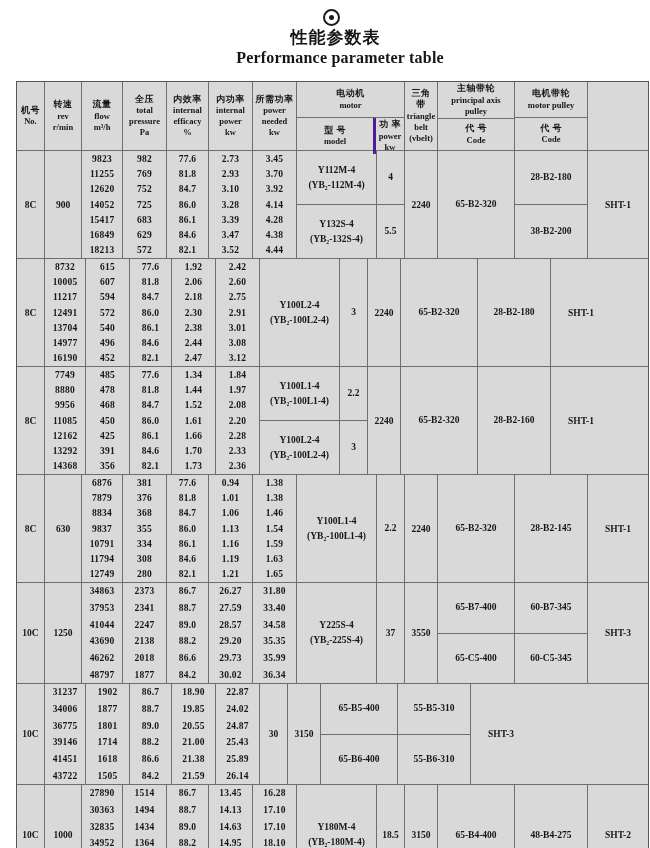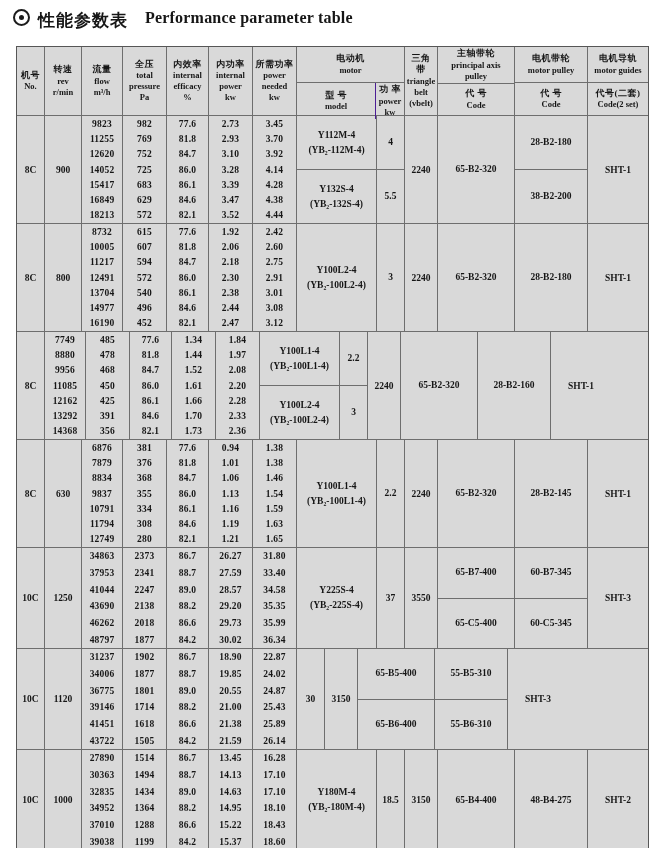--- a/index.html
+++ b/index.html
@@ -2,21 +2,21 @@
 <html><head>
 <meta charset="utf-8">
 <style>
   html,body{margin:0;padding:0;}
   body{
     width:650px;height:848px;background:#ffffff;
     font-family:"Liberation Serif",serif;color:#161616;
     -webkit-font-smoothing:antialiased;overflow:hidden;
   }
   
-  .title-row{display:flex;margin:9px 0 0 13px;}
+  .title-row{display:flex;align-items:center;margin:9px 0 0 13px;flex-direction:column;}
   .bullseye{width:13px;height:13px;border:2px solid #1c1c1c;border-radius:50%;
     display:flex;align-items:center;justify-content:center;flex:0 0 auto;}
   .bullseye-dot{width:5px;height:5px;background:#1c1c1c;border-radius:50%;}
   .title-zh{font-size:17px;font-weight:bold;margin-left:8px;letter-spacing:1px;}
   .title-en{font-size:16px;font-weight:bold;margin-left:17px;letter-spacing:.2px;}
 
   
   .ptable{width:631px;margin:14px 0 0 16px;border:1px solid #565656;
     background:#d9d9d9;box-sizing:content-box;}
   .hrow{display:flex;height:68px;}
@@ -29,21 +29,21 @@
   
   .w-no{width:28px}.w-rev{width:37px}.w-flow{width:41px}.w-pre{width:44px}
   .w-eff{width:42px}.w-ip{width:44px}.w-np{width:44px}
   .w-model{width:80px}.w-pow{width:28px}.w-belt{width:33px}
   .w-pri{width:77px}.w-pul{width:73px}.w-gui{width:60px}
   .hgroup,.hsplit{box-sizing:border-box;display:flex;flex-direction:column;border-right:1px solid #6e6e6e;}
   .hsplit.last{border-right:none;}
   .hg-top,.hs-top{flex:0 0 36px;border-bottom:1px solid #6e6e6e;}
   .hg-bot{flex:1;display:flex;}
   .hg-bot-cell{flex:1;}
-  .hg-bot-cell.first{border-right:1px solid #4c1d95;text-align:right;}
+  .hg-bot-cell.first{border-right:3px solid #4c1d95;text-align:right;}
   .hs-bot{flex:1;}
 
   
   .block{display:flex;border-top:1px solid #6e6e6e;}
   .bc{box-sizing:border-box;border-right:1px solid #6e6e6e;display:flex;
     flex-direction:column;align-items:stretch;justify-content:center;}
   .bc.last{border-right:none;}
   .single{display:flex;align-items:center;justify-content:center;
     font-weight:bold;font-size:9.5px;text-align:left;}
   .vals{display:flex;flex-direction:column;height:100%;}
@@ -135,30 +135,20 @@
     <div class="hsplit w-pul">
       <div class="hs-top">
         <span class="zh">电机带轮</span>
         <span>motor pulley</span>
       </div>
       <div class="hs-bot">
         <span class="zh">代  号</span>
         <span>Code</span>
       </div>
     </div>
-    <div class="hsplit w-gui last">
-      <div class="hs-top">
-        <span class="zh">电机导轨</span>
-        <span>motor guides</span>
-      </div>
-      <div class="hs-bot">
-        <span class="zh">代号(二套)</span>
-        <span>Code(2 set)</span>
-      </div>
-    </div>
   </div>
   <div id="blocks">
       <div class="block" style="height: 107px;">
         <div class="bc single w-no">8C</div>
         <div class="bc single w-rev">900</div>
         <div class="bc vals w-flow">
           <div class="val">9823</div>
           <div class="val">11255</div>
           <div class="val">12620</div>
           <div class="val">14052</div>
@@ -221,21 +211,20 @@
           <div class="sub">65-B2-320</div>
         </div>
         <div class="bc w-pul">
           <div class="sub">28-B2-180</div>
           <div class="sub">38-B2-200</div>
         </div>
         <div class="bc single w-gui last">SHT-1</div>
       </div>
       <div class="block" style="height: 107px;">
         <div class="bc single w-no">8C</div>
-        <div class="bc single w-rev">800</div>
         <div class="bc vals w-flow">
           <div class="val">8732</div>
           <div class="val">10005</div>
           <div class="val">11217</div>
           <div class="val">12491</div>
           <div class="val">13704</div>
           <div class="val">14977</div>
           <div class="val">16190</div>
         </div>
         <div class="bc vals w-pre">
@@ -486,21 +475,20 @@
           <div class="sub">65-C5-400</div>
         </div>
         <div class="bc w-pul">
           <div class="sub">60-B7-345</div>
           <div class="sub">60-C5-345</div>
         </div>
         <div class="bc single w-gui last">SHT-3</div>
       </div>
       <div class="block" style="height: 100px;">
         <div class="bc single w-no">10C</div>
-        <div class="bc single w-rev">1120</div>
         <div class="bc vals w-flow">
           <div class="val">31237</div>
           <div class="val">34006</div>
           <div class="val">36775</div>
           <div class="val">39146</div>
           <div class="val">41451</div>
           <div class="val">43722</div>
         </div>
         <div class="bc vals w-pre">
           <div class="val">1902</div>

